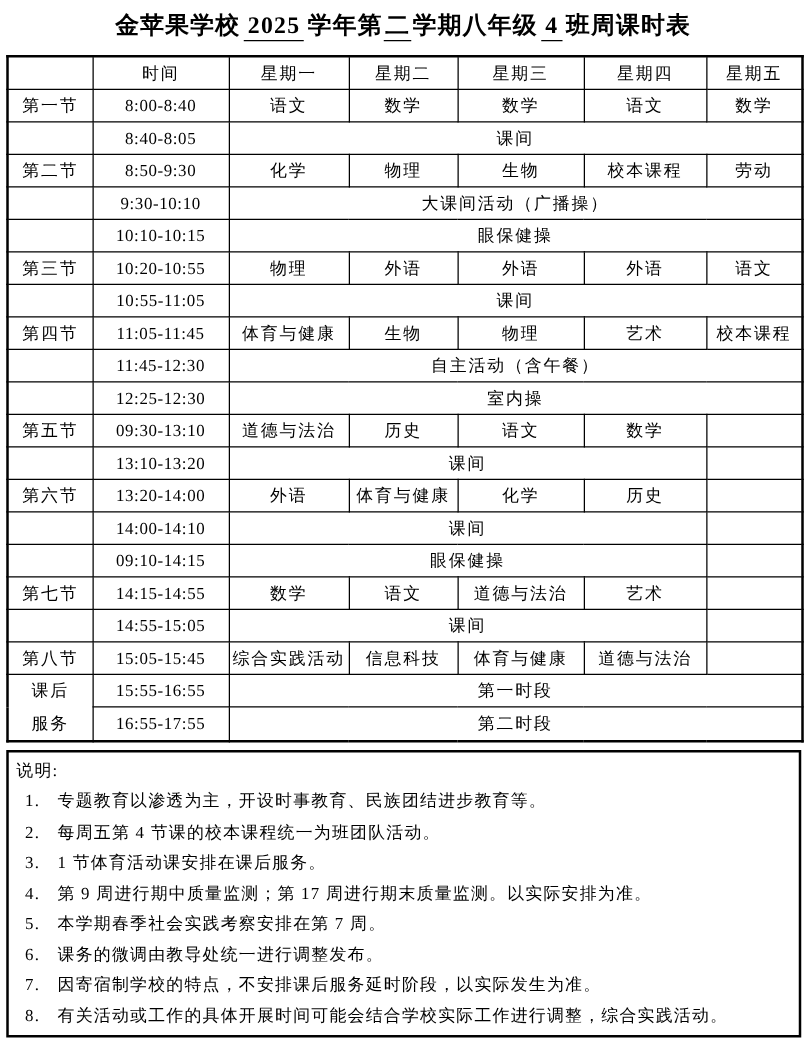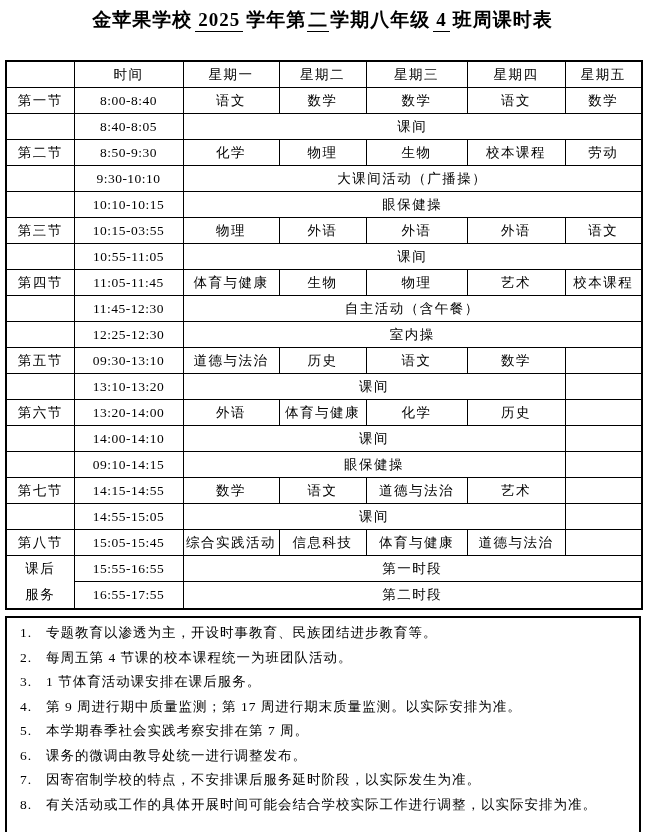--- a/index.html
+++ b/index.html
@@ -31,21 +31,21 @@
   }
   .title .u-tight {
     border-bottom: 1.5px solid #000;
     padding: 0 1px 1px 1px;
     margin: 0 1px;
   }
   table.timetable {
     border-collapse: collapse;
     table-layout: fixed;
     width: 636px;
-    margin: 27px 0 0 5px;
+    margin: 11px 0 0 5px;
     border: 2px solid #000;
   }
   table.timetable td {
     border: 1px solid #000;
     text-align: center;
     vertical-align: middle;
     font-size: 13.5px;
     height: 25px;
     padding: 0;
     letter-spacing: 1.5px;
@@ -151,21 +151,21 @@
     </tr>
 
     <tr>
       <td></td>
       <td class="time-cell">10:10-10:15</td>
       <td colspan="5">眼保健操</td>
     </tr>
 
     <tr>
       <td>第三节</td>
-      <td class="time-cell">10:15-03:55</td>
+      <td class="time-cell">10:20-10:55</td>
       <td>物理</td>
       <td>外语</td>
       <td>外语</td>
       <td>外语</td>
       <td>语文</td>
     </tr>
 
     <tr>
       <td></td>
       <td class="time-cell">10:55-11:05</td>
@@ -271,20 +271,21 @@
       <td colspan="5">第一时段</td>
     </tr>
     <tr>
       <td class="time-cell">16:55-17:55</td>
       <td colspan="5">第二时段</td>
     </tr>
   </tbody>
     </table>
 
   <div class="notes">
+    <div class="note-heading">说明:</div>
     <div class="note-item">
       <span class="note-num">1.</span>
       <span class="note-text">专题教育以渗透为主，开设时事教育、民族团结进步教育等。</span>
     </div>
     <div class="note-item">
       <span class="note-num">2.</span>
       <span class="note-text">每周五第 4 节课的校本课程统一为班团队活动。</span>
     </div>
     <div class="note-item">
       <span class="note-num">3.</span>
@@ -301,17 +302,17 @@
     <div class="note-item">
       <span class="note-num">6.</span>
       <span class="note-text">课务的微调由教导处统一进行调整发布。</span>
     </div>
     <div class="note-item">
       <span class="note-num">7.</span>
       <span class="note-text">因寄宿制学校的特点，不安排课后服务延时阶段，以实际发生为准。</span>
     </div>
     <div class="note-item">
       <span class="note-num">8.</span>
-      <span class="note-text">有关活动或工作的具体开展时间可能会结合学校实际工作进行调整，以实际安排为准。</span>
+      <span class="note-text">有关活动或工作的具体开展时间可能会结合学校实际工作进行调整，综合实践活动。</span>
     </div>
   </div>
 
 </div>
 
 </body></html>

